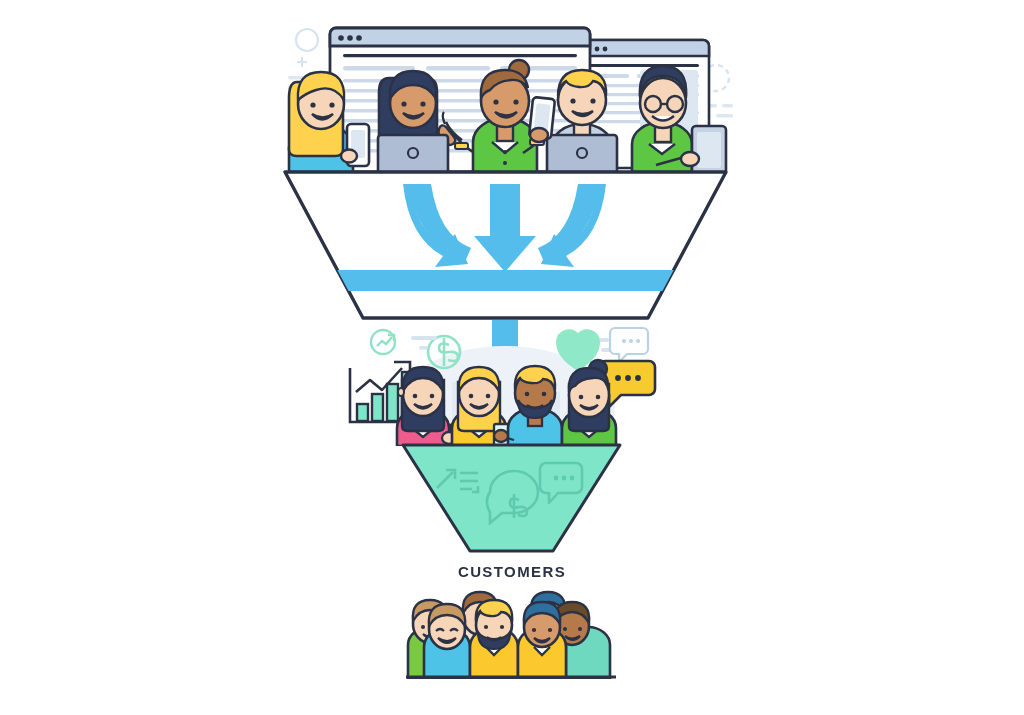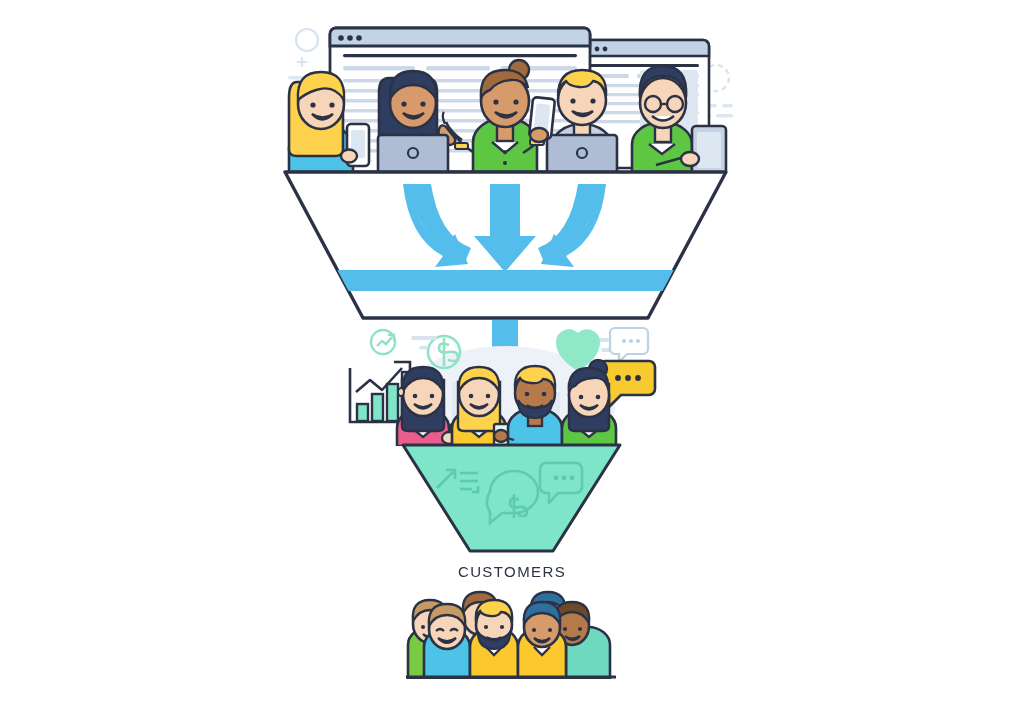--- a/index.html
+++ b/index.html
@@ -12,21 +12,21 @@
   }
   #stage{position:absolute;inset:0;width:1024px;height:715px;}
   #art{display:block;width:1024px;height:715px;}
   .label-customers{
     position:absolute;
     left:0;right:0;
     text-align:center;
     top:563px;
     font-family:"Liberation Sans", sans-serif;
     font-size:15px;
-    font-weight:400;
+    font-weight:700;
     letter-spacing:1.4px;
     color:#2b3245;
     user-select:none;
   }
 </style>
 </head>
 <body>
 
 <div id="stage">
 

